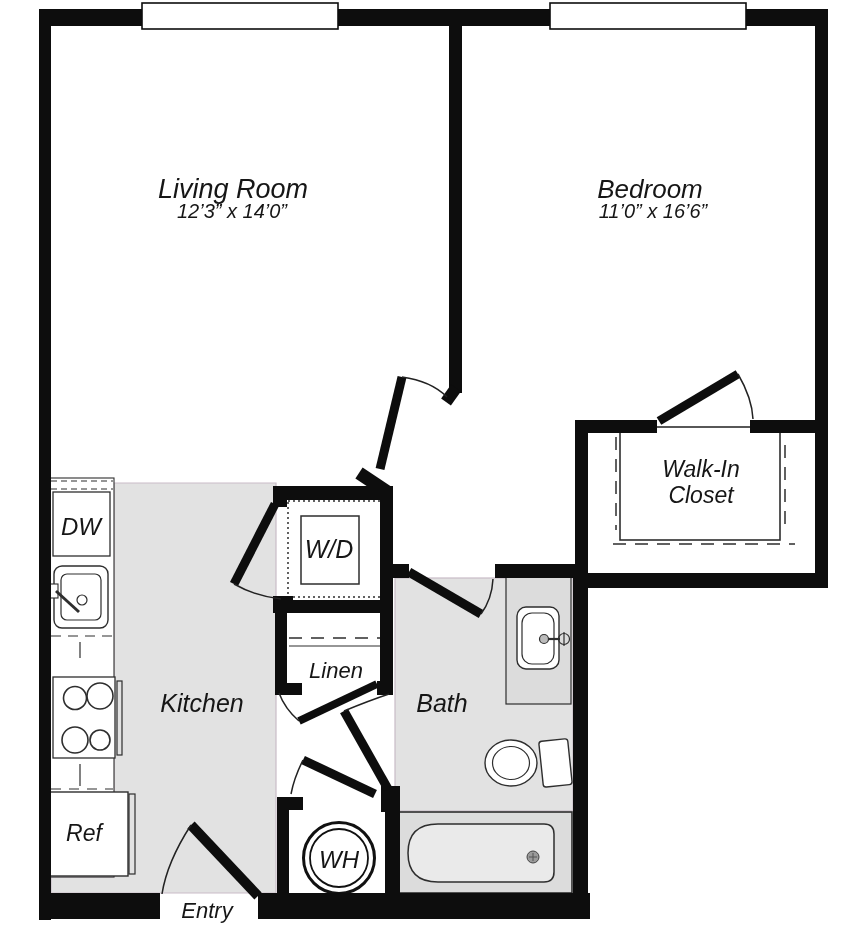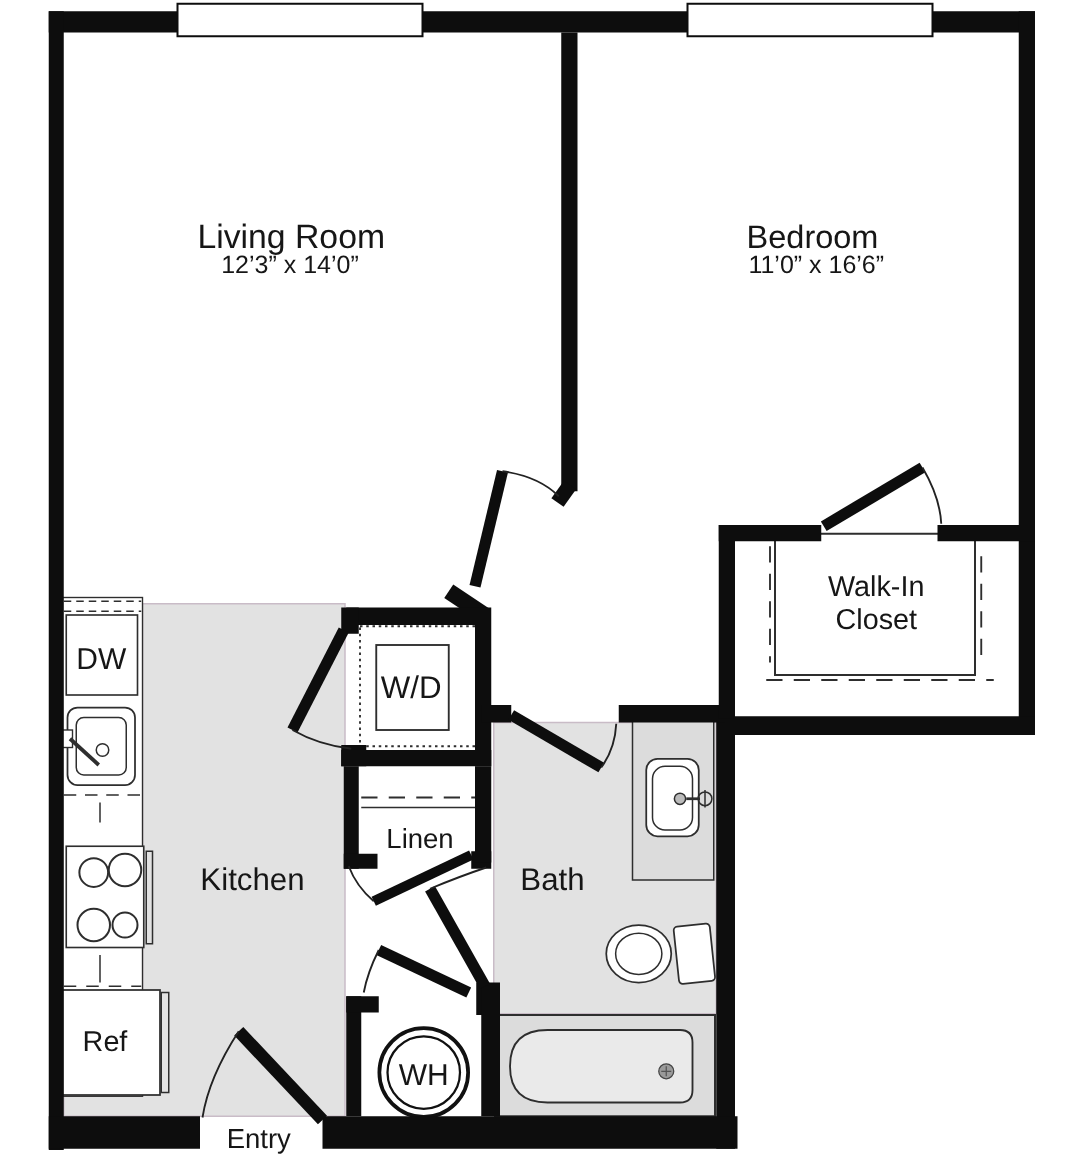--- a/index.html
+++ b/index.html
@@ -1,16 +1,16 @@
 <!DOCTYPE html>
 <html style="--wall: #0d0d0d; --floor: #e2e2e2; --fixgray: #dcdcdc; --tubinner: #eaeaea; --line: #2e2e2e; --tint: #c9bcc7; --text: #161616;"><head>
 <meta charset="utf-8">
 <style>
   html,body{margin:0;padding:0;background:#ffffff;}
-  .canvas{position:relative;width:857px;height:931px;background:#fff;overflow:hidden;}
+  .canvas{position:relative;width:857px;height:931px;background:#fff;overflow:hidden;font-style:italic;}
   svg{display:block;}
   .wall{fill:var(--wall);}
   .win{fill:#ffffff;stroke:var(--wall);stroke-width:1.6;}
   .floor{fill:var(--floor);stroke:var(--tint);stroke-width:1.2;}
   .fix{fill:#ffffff;stroke:var(--line);stroke-width:1.4;}
   .fixg{fill:var(--fixgray);stroke:var(--line);stroke-width:1.4;}
   .thin{fill:none;stroke:var(--line);stroke-width:1.2;}
   .thin2{fill:none;stroke:var(--line);stroke-width:1.6;}
   .dash{fill:none;stroke:var(--line);stroke-width:1.5;stroke-dasharray:13 9;}
   .dashsm{fill:none;stroke:var(--line);stroke-width:1.1;stroke-dasharray:6 4;}

